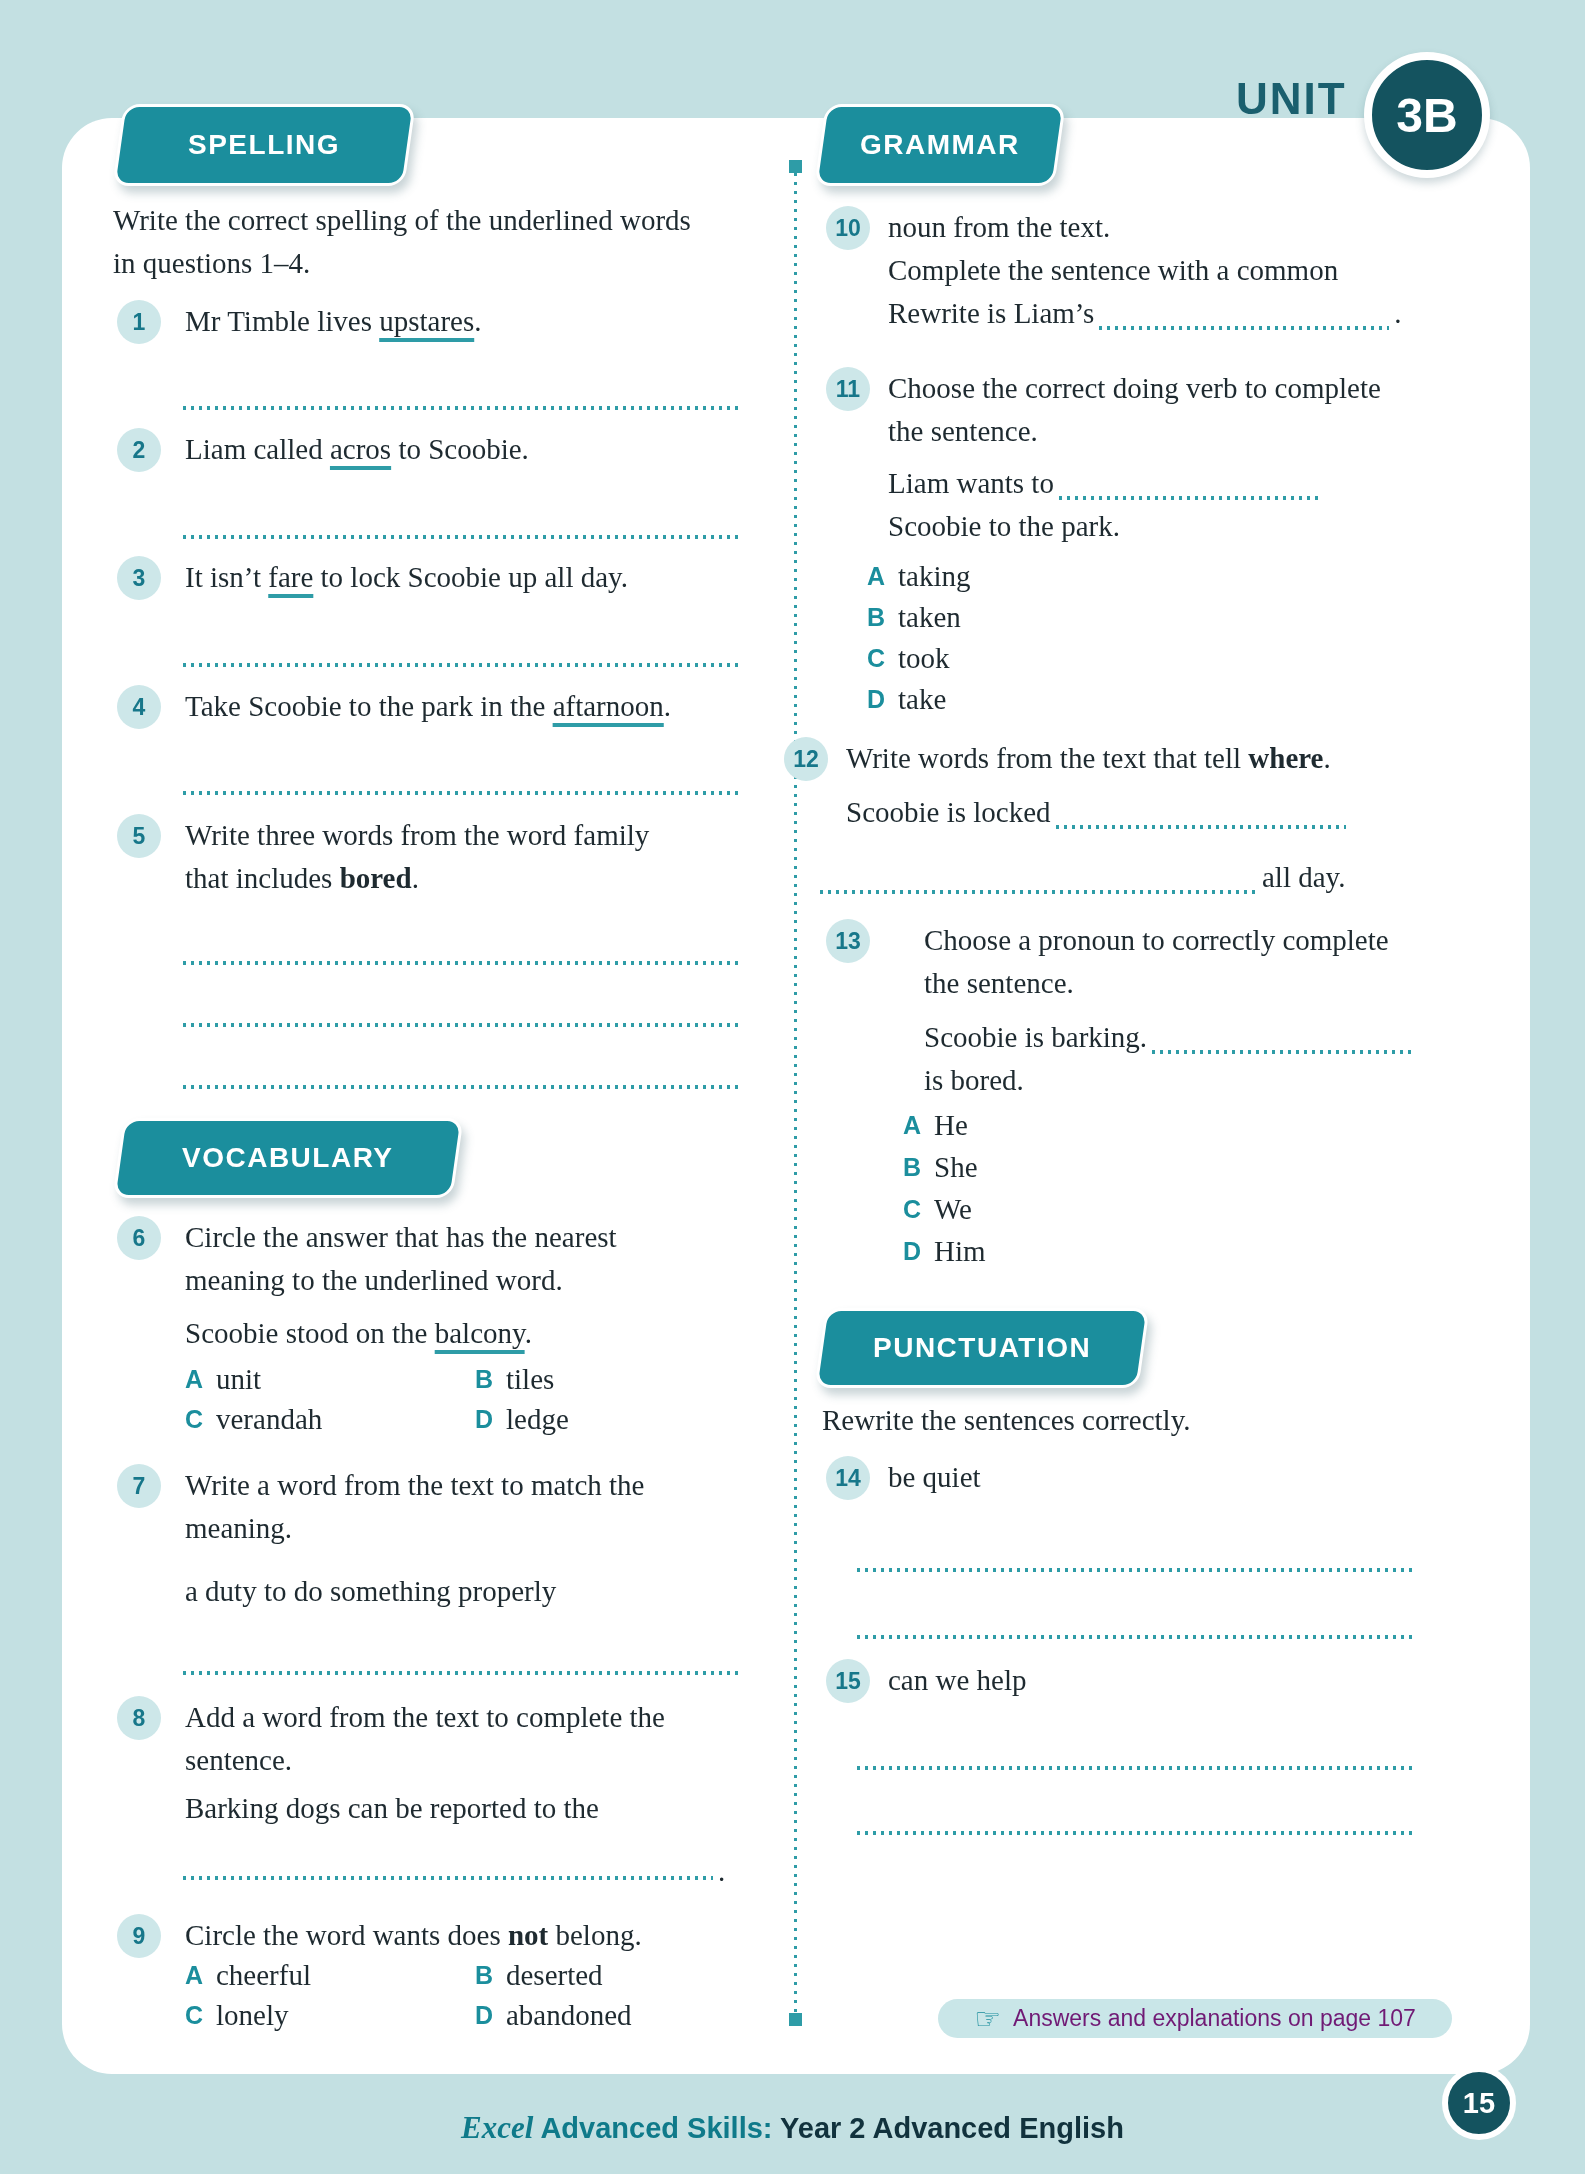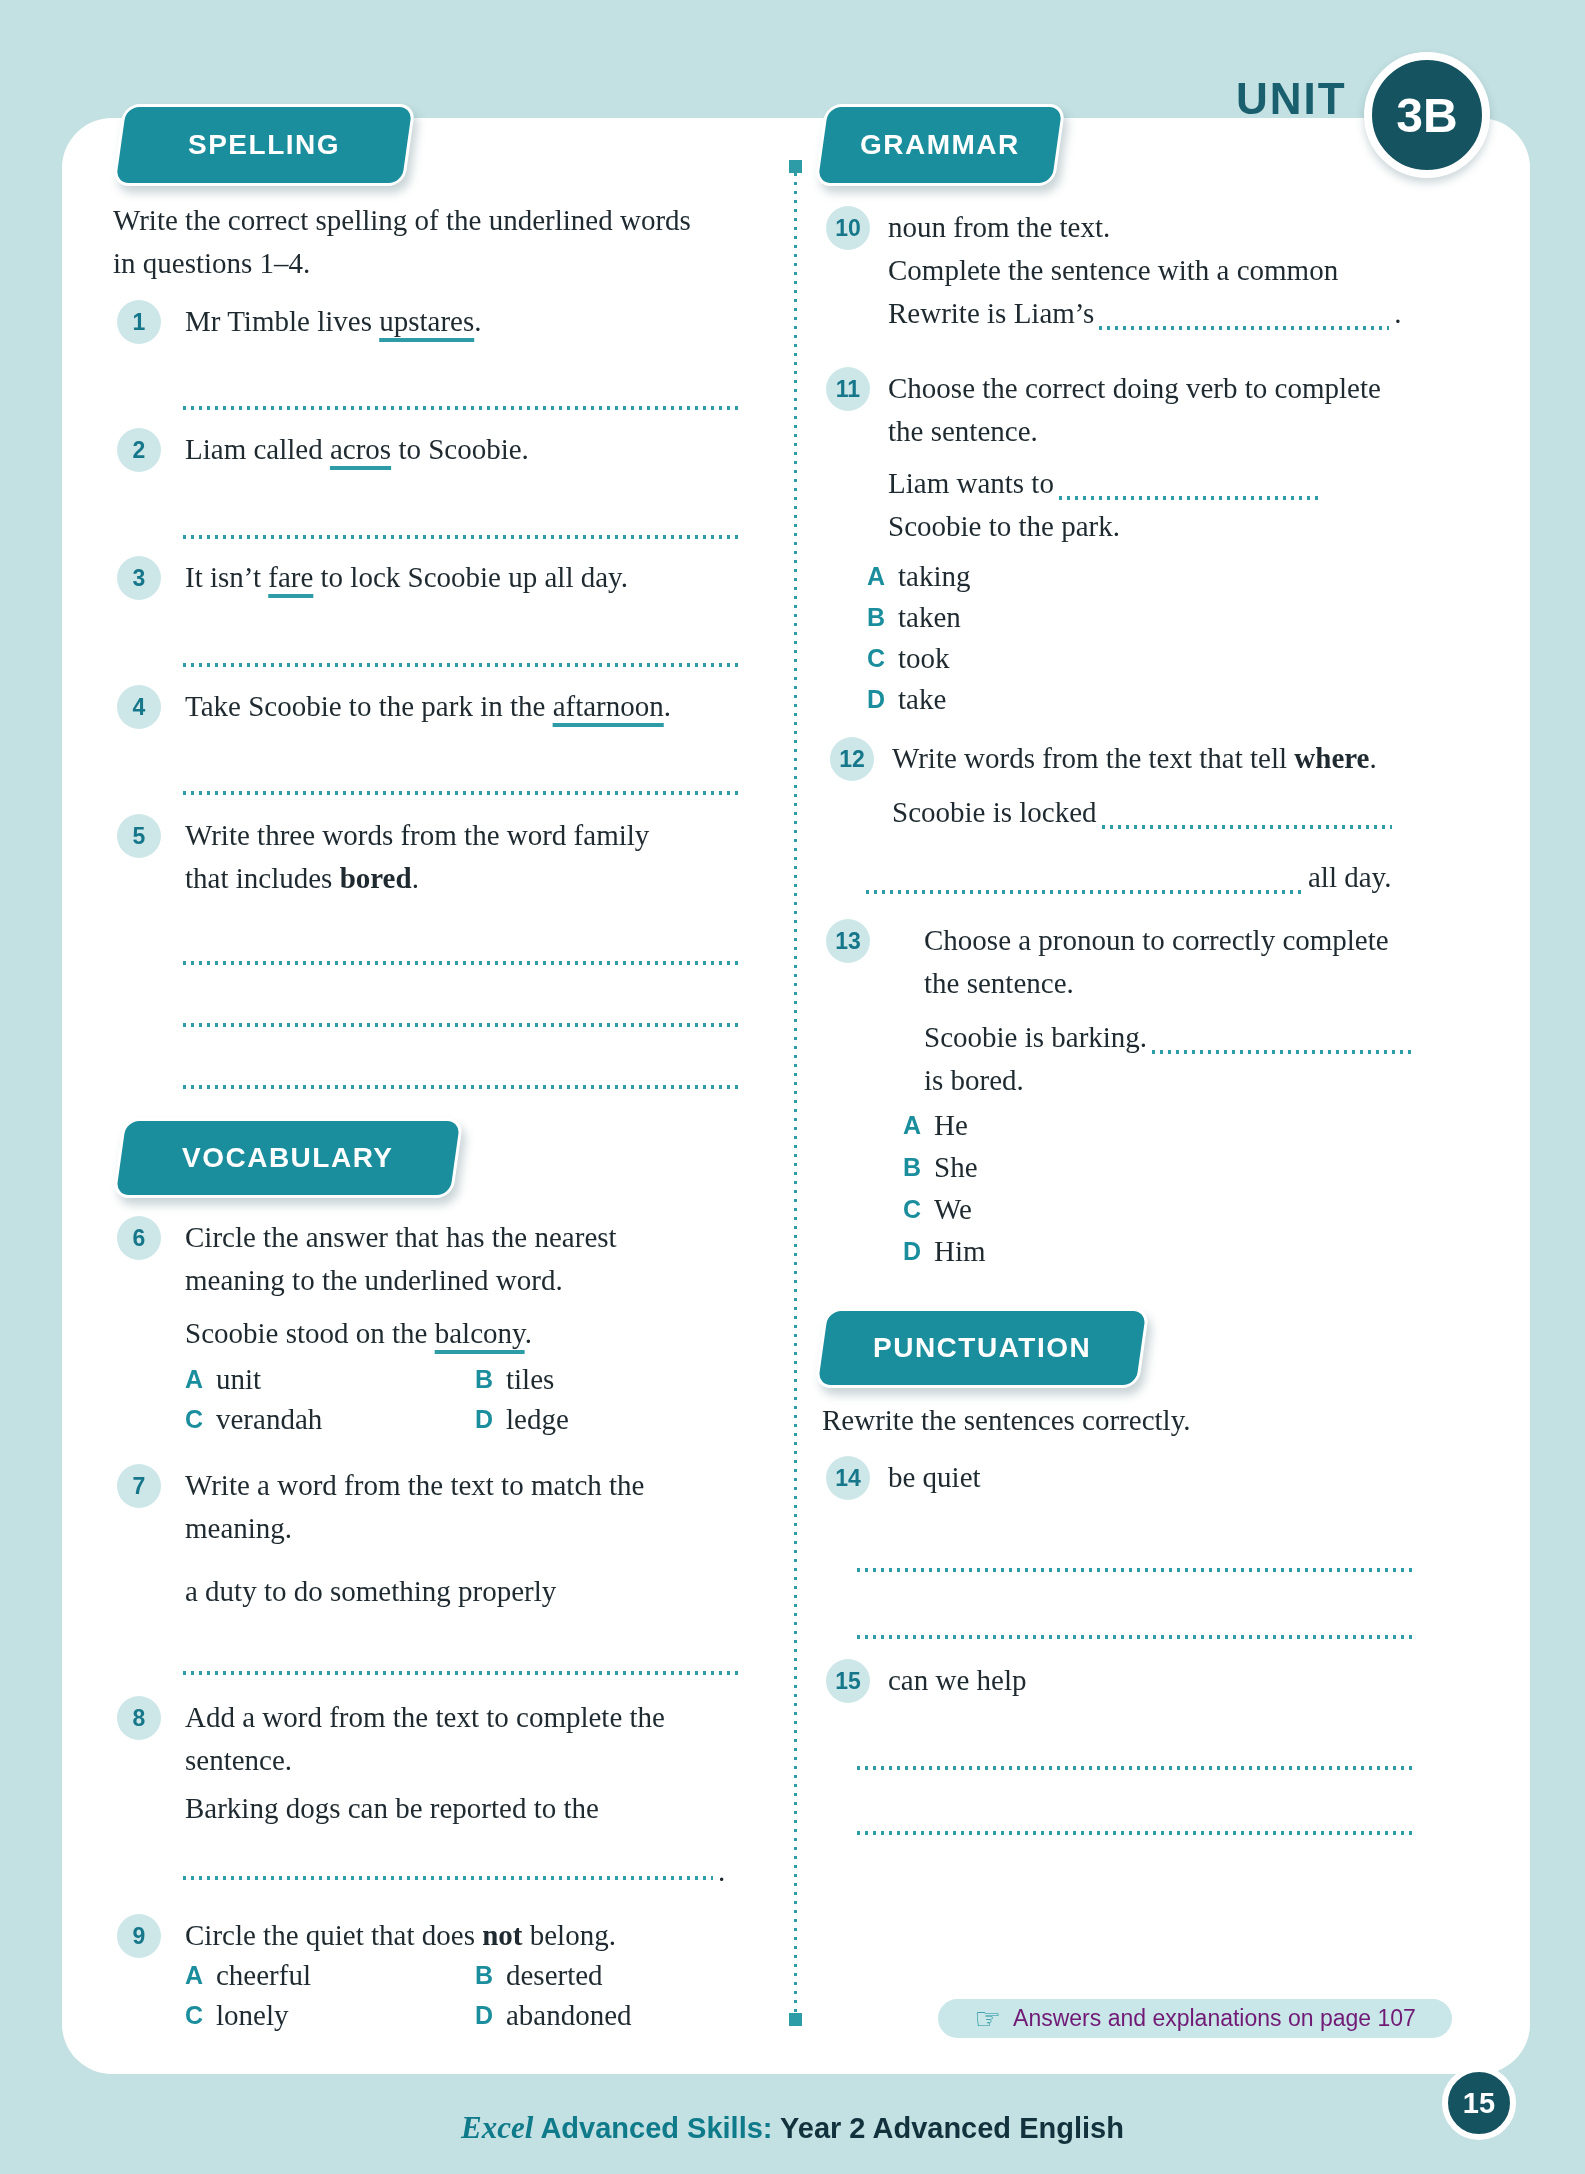--- a/index.html
+++ b/index.html
@@ -161,21 +161,21 @@
         <span class="qline">sentence.</span>
         <div class="sent" style="margin-top:5px;">Barking dogs can be reported to the</div>
       </div>
     </div>
     <div class="ansline" style="left:183px;top:1876px;width:530px;"></div>
     <div class="q8dot">.</div>
 
     <div class="q left" style="left:117px;top:1914px;">
       <div class="qnum">9</div>
       <div class="qbody">
-        <span class="qline"><span>Circle the quiet that does </span><b>not</b><span> belong.</span></span>
+        <span class="qline"><span>Circle the word wants does </span><b>not</b><span> belong.</span></span>
         <div class="opts-grid" style="margin-top:-2px;">
           <div class="opt">
               <span class="okey">A</span>
               <span>cheerful</span>
             </div>
           <div class="opt">
               <span class="okey">B</span>
               <span>deserted</span>
             </div>
           <div class="opt">
@@ -226,21 +226,21 @@
               <span>took</span>
             </div>
           <div class="opt">
               <span class="okey">D</span>
               <span>take</span>
             </div>
         </div>
       </div>
     </div>
 
-    <div class="q right" style="left:830px;top:737px;">
+    <div class="q right" style="left:784px;top:737px;">
       <div class="qnum">12</div>
       <div class="qbody">
         <span class="qline"><span>Write words from the text that tell </span><b>where</b><span>.</span></span>
         <div class="sent" style="margin-top:11px;"><span>Scoobie is locked</span><span class="blank" style="width:290px;"></span></div>
         <div class="sent" style="margin-top:22px;margin-left:-31px;"><span class="blank" style="width:437px;"></span><span>all day.</span></div>
       </div>
     </div>
 
     <div class="q right" style="left:826px;top:919px;gap:36px;">
       <div class="qnum">13</div>

